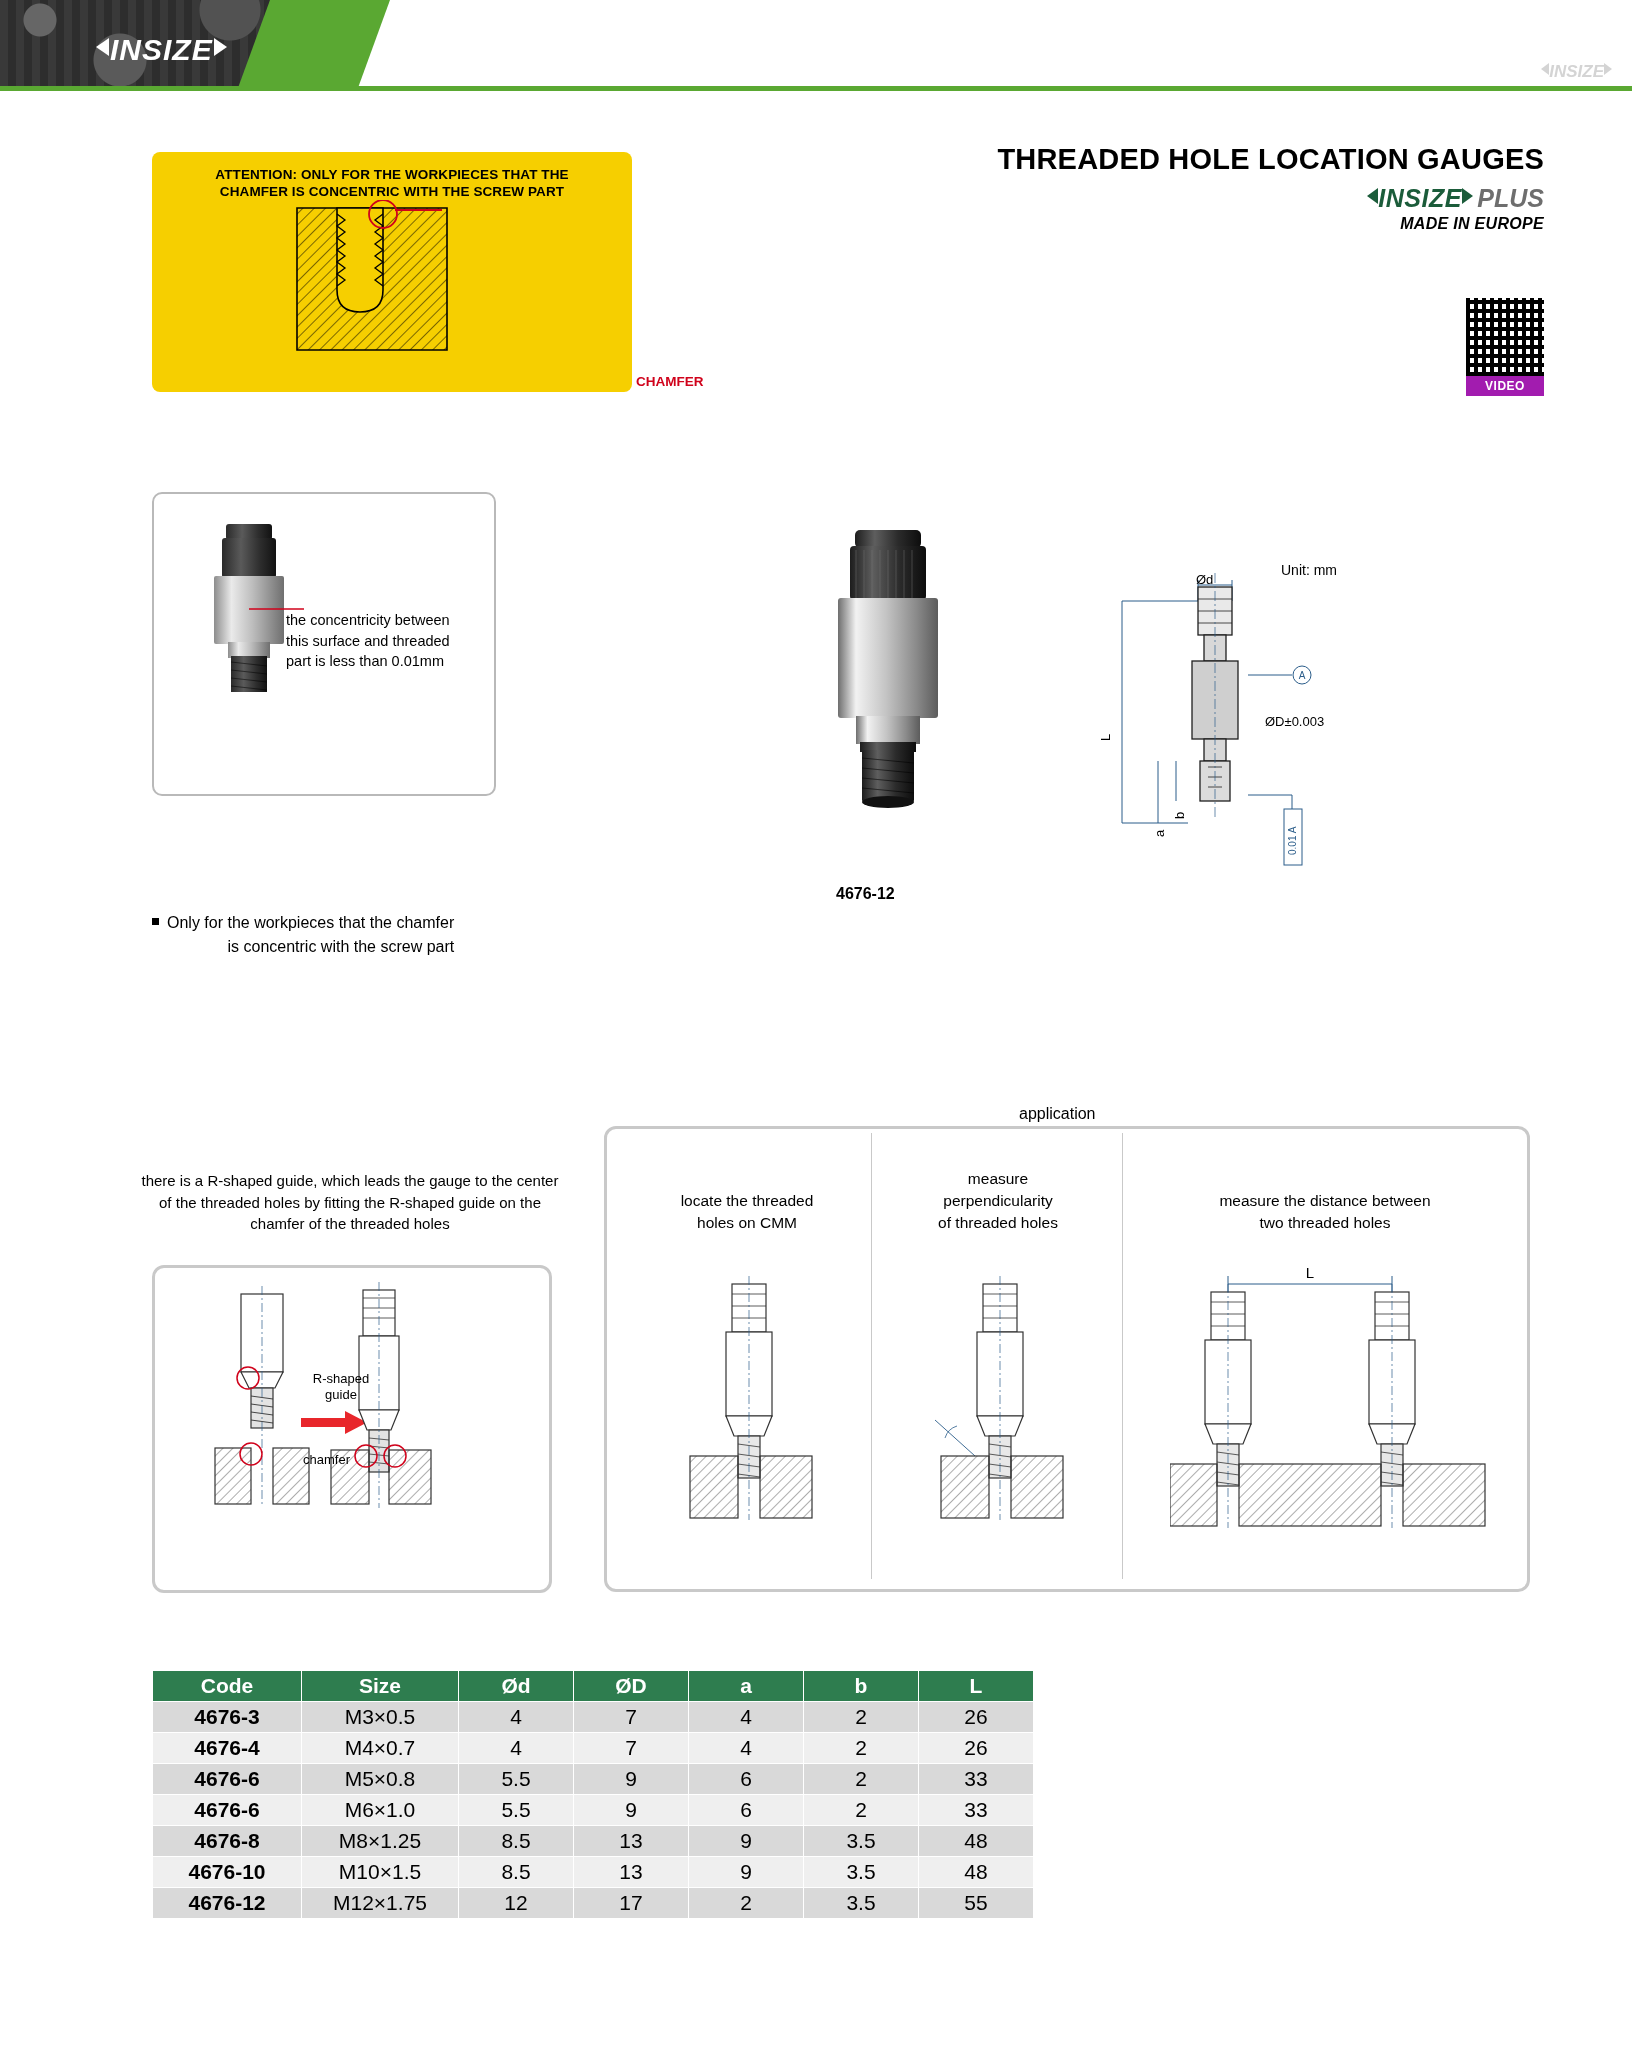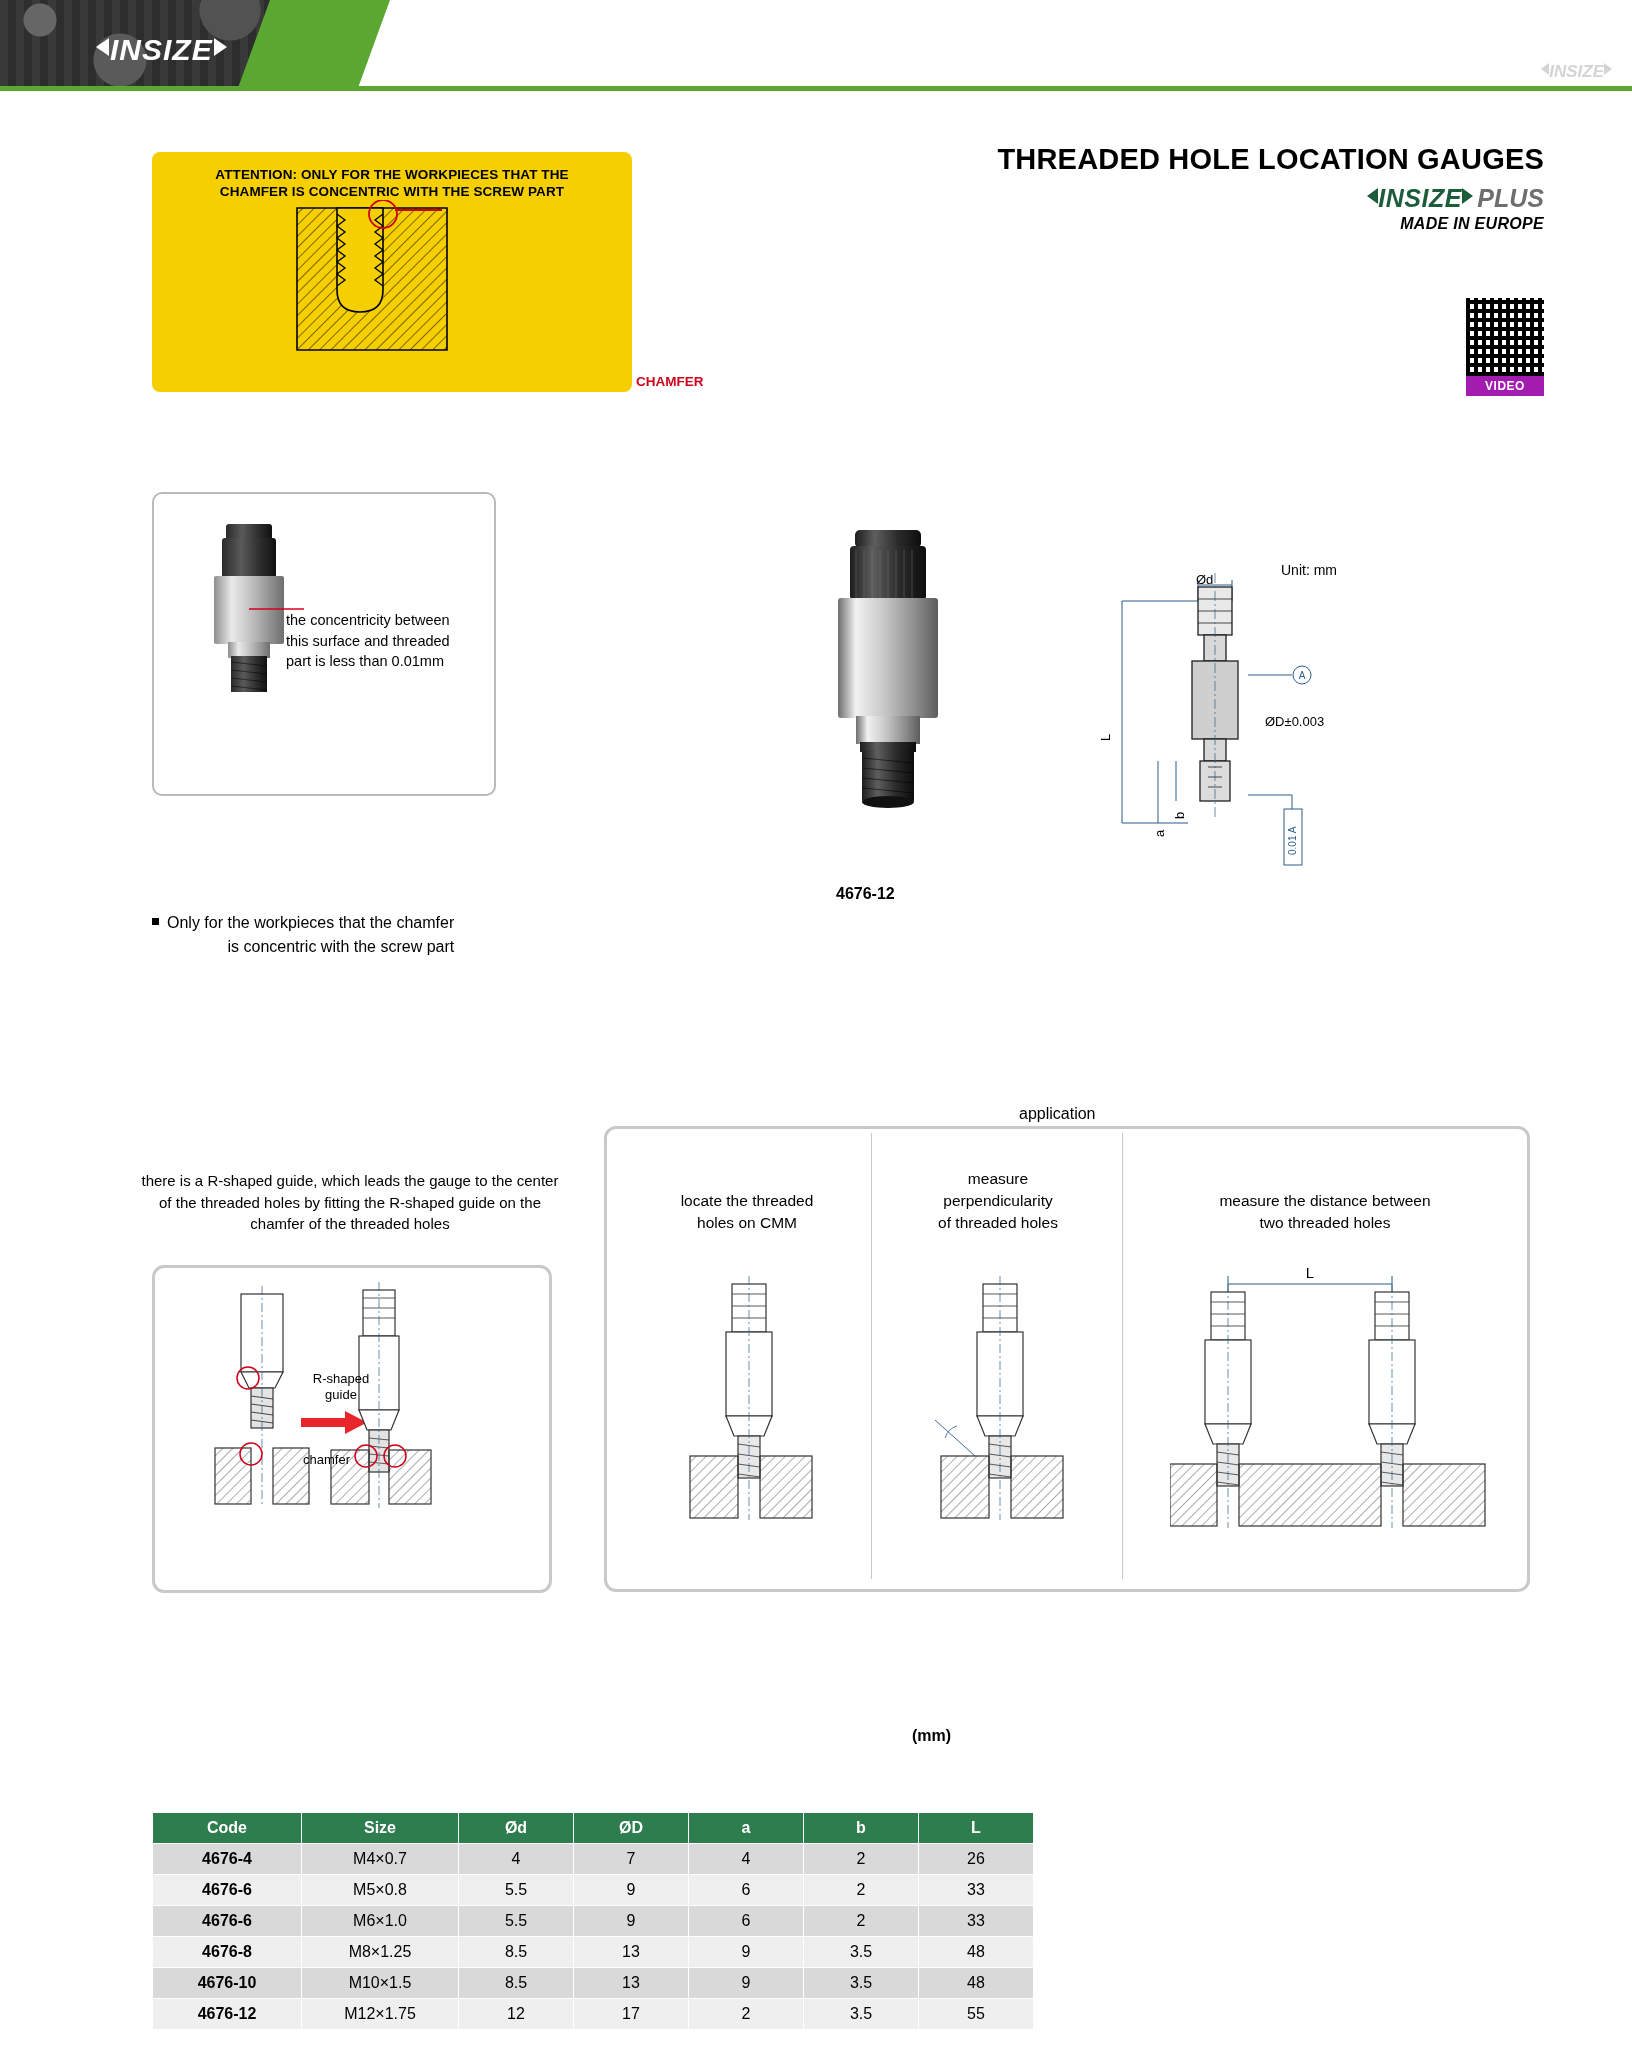--- a/index.html
+++ b/index.html
@@ -240,23 +240,23 @@
   }
   .lbl-sm { position: absolute; font-size: 13px; line-height: 16px; }
 
   
   .mm-label {
     position: absolute; right: 681px; top: 1727px;
     font-size: 16px; font-weight: bold;
   }
   table.spec {
     position: absolute;
-    left: 152px; top: 1812px;
+    left: 152px; top: 1670px;
     border-collapse: collapse;
-    font-size: 16px;
+    font-size: 21px;
   }
   table.spec th {
     background: #2e7d4f;
     color: #fff;
     font-weight: bold;
     height: 30px;
     border: 1px solid #ffffff;
     padding: 0 8px;
   }
   table.spec td {
@@ -642,20 +642,29 @@
       <th class="col-code">Code</th>
       <th class="col-size">Size</th>
       <th class="col-num">Ød</th>
       <th class="col-num">ØD</th>
       <th class="col-num">a</th>
       <th class="col-num">b</th>
       <th class="col-num">L</th>
     </tr>
   </thead>
   <tbody>
+    <tr>
+      <td class="code">4676-3</td>
+      <td>M3×0.5</td>
+      <td>4</td>
+      <td>7</td>
+      <td>4</td>
+      <td>2</td>
+      <td>26</td>
+    </tr>
     <tr>
       <td class="code">4676-4</td>
       <td>M4×0.7</td>
       <td>4</td>
       <td>7</td>
       <td>4</td>
       <td>2</td>
       <td>26</td>
     </tr>
     <tr>

